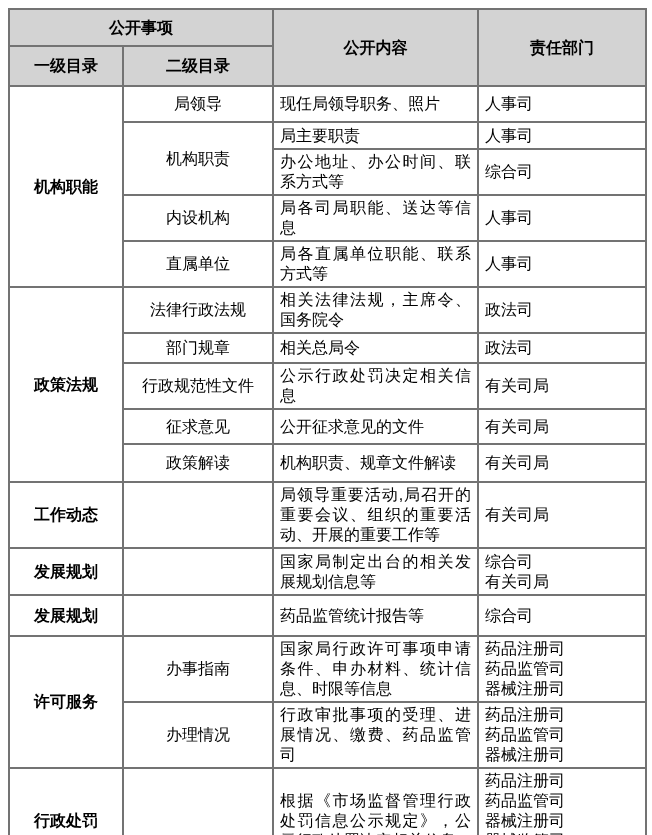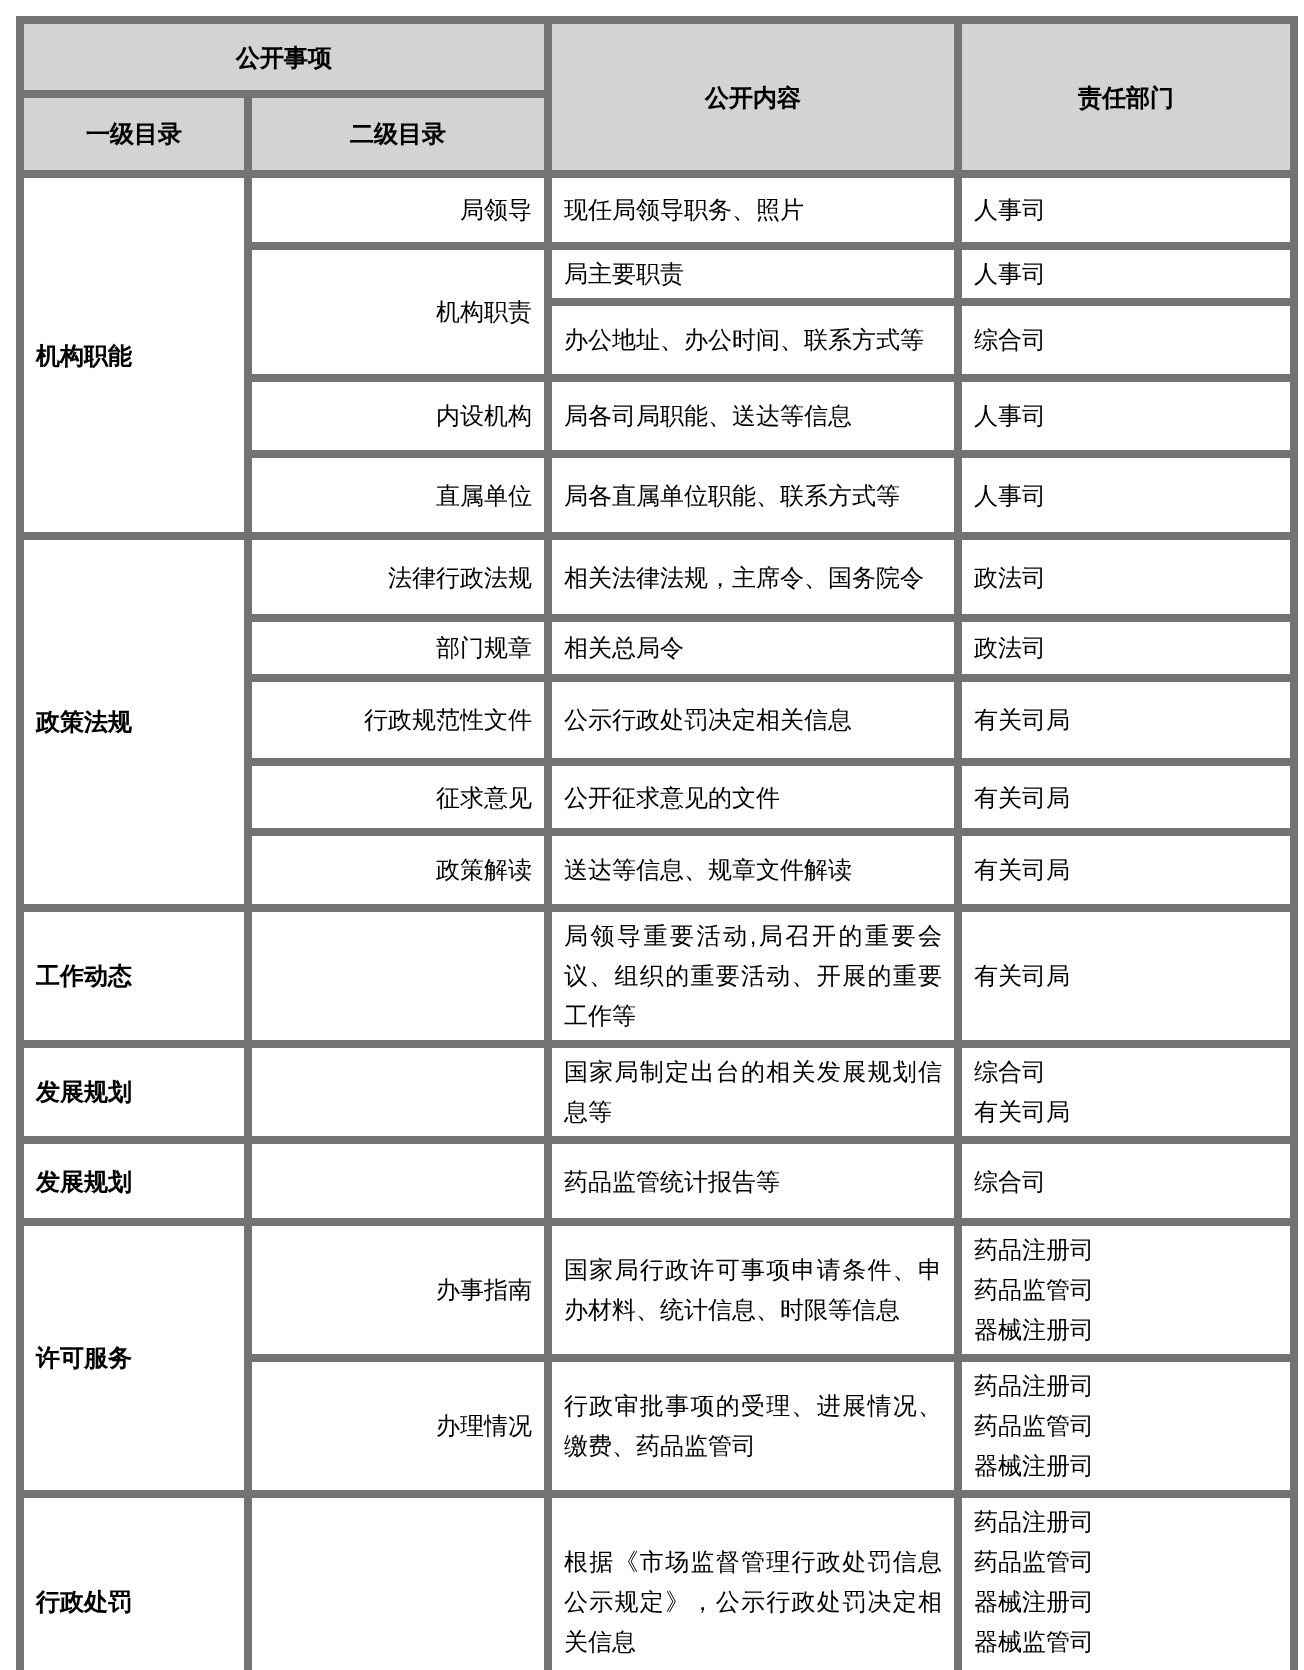--- a/index.html
+++ b/index.html
@@ -17,41 +17,42 @@
     background: #ffffff;
   }
   table.disclosure {
     border-collapse: collapse;
     table-layout: fixed;
     width: 637px;
     border: 2px solid #000000;
   }
   table.disclosure th,
   table.disclosure td {
-    border: 4px solid #737373;
+    border: 2px solid #737373;
     box-sizing: border-box;
     overflow: hidden;
-    font-size: 12px;
+    font-size: 16px;
     line-height: 20px;
     padding: 2px 6px;
     vertical-align: middle;
   }
   thead th {
     background: #d3d3d3;
     font-weight: bold;
     text-align: center;
     font-size: 15px;
   }
   td.l1 {
     font-weight: bold;
+    text-align: center;
     padding: 2px 4px;
     margin-top: 17px;
   }
   td.l2 {
-    text-align: right;
+    text-align: center;
     padding-left: 9px;
   }
   td.content {
     text-align: left;
     padding-left: 8px;
     text-align: justify;
   }
   td.dept {
     text-align: left;
     padding-left: 8px;
@@ -122,21 +123,21 @@
         <td class="content">公示行政处罚决定相关信息</td>
         <td class="dept">有关司局</td>
       </tr>
       <tr style="height:35px">
         <td class="l2">征求意见</td>
         <td class="content">公开征求意见的文件</td>
         <td class="dept">有关司局</td>
       </tr>
       <tr style="height:38px">
         <td class="l2">政策解读</td>
-        <td class="content">送达等信息、规章文件解读</td>
+        <td class="content">机构职责、规章文件解读</td>
         <td class="dept">有关司局</td>
       </tr>
       <tr style="height:62px">
         <td class="l1">工作动态</td>
         <td class="l2"></td>
         <td class="content">局领导重要活动,局召开的重要会议、组织的重要活动、开展的重要工作等</td>
         <td class="dept">有关司局</td>
       </tr>
       <tr style="height:47px">
         <td class="l1">发展规划</td>

